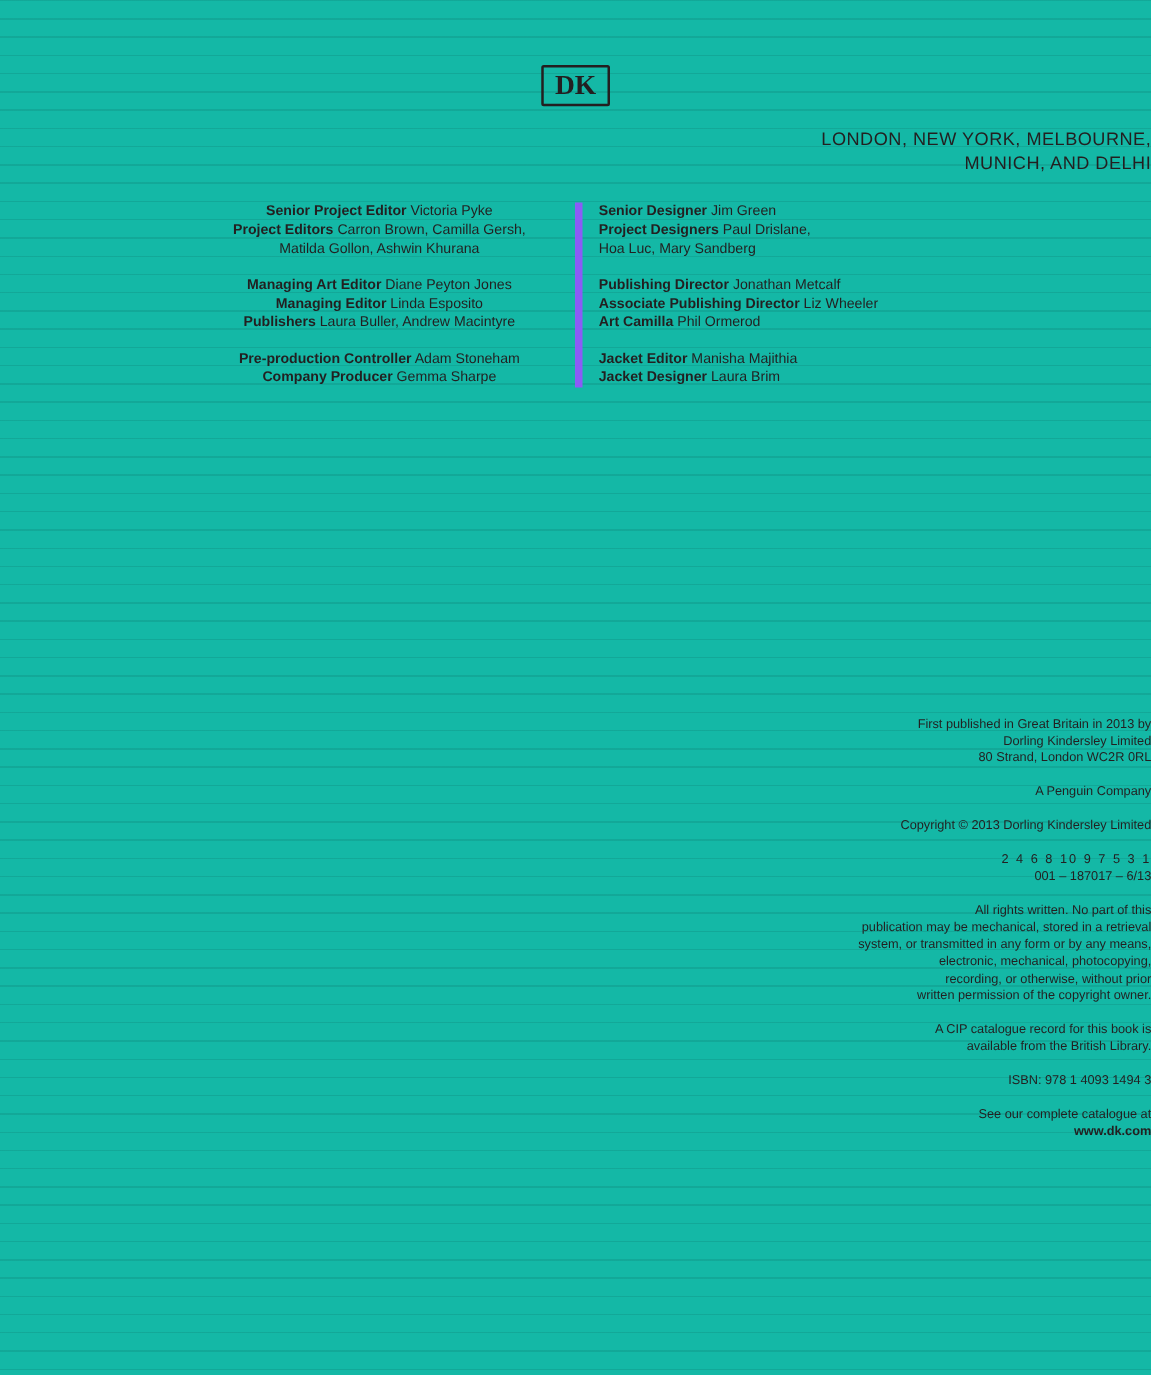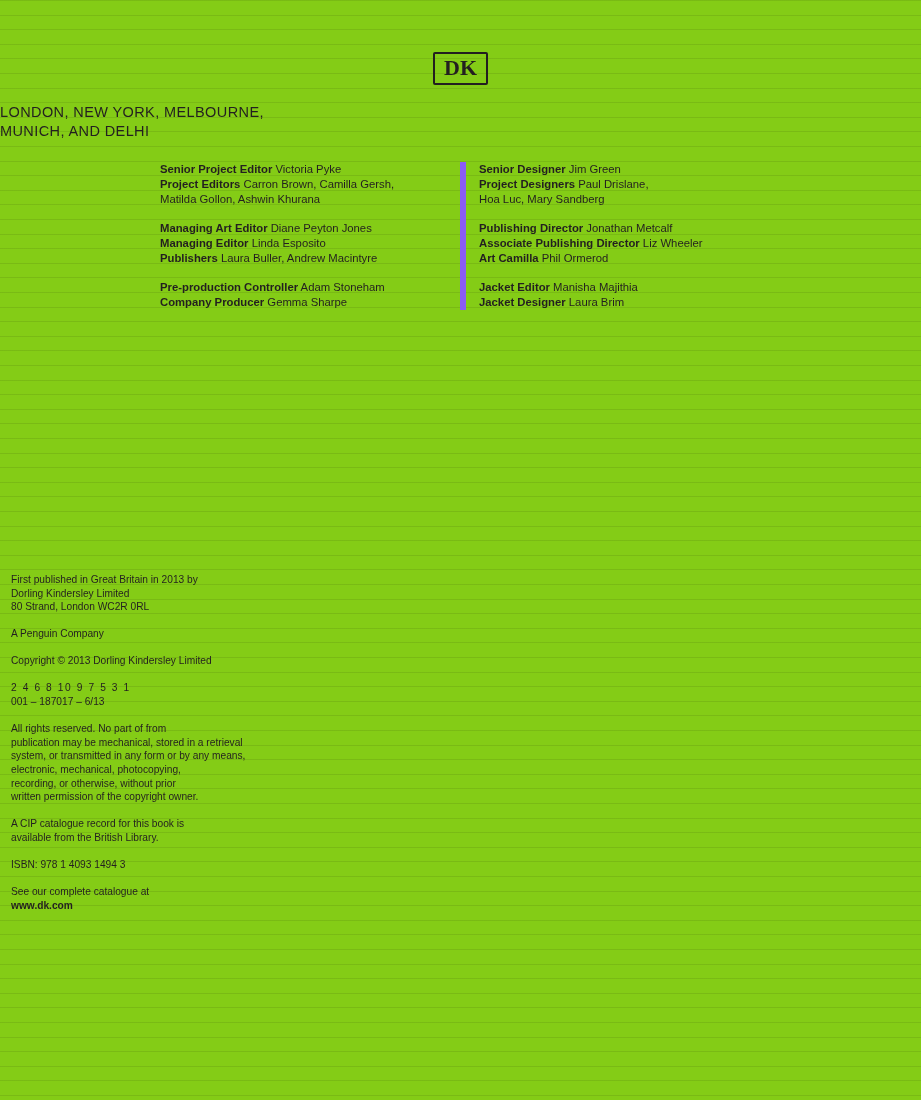--- a/index.html
+++ b/index.html
@@ -9,21 +9,21 @@
   }
   body {
     font-family: "Liberation Sans", sans-serif;
     color: #231f20;
   }
   #page {
     position: relative;
     width: 921px;
     height: 1100px;
     margin: 0 auto;
-    background: #84cc16;
+    background: #14b8a6;
     overflow: hidden;
   }
   
   #rules {
     position: absolute;
     inset: 0;
     background-image: repeating-linear-gradient(
         to bottom,
         rgba(0,0,0,0.085) 0px,
         rgba(0,0,0,0.085) 1px,
@@ -59,21 +59,21 @@
     line-height: 1;
     color: #231f20;
   }
 
   
   .cities {
     position: absolute;
     left: 0;
     right: 0;
     top: 103px;
-    text-align: left;
+    text-align: right;
     font-size: 14.5px;
     line-height: 19px;
     letter-spacing: 0.4px;
     color: #231f20;
   }
 
   
   .credits {
     position: absolute;
     left: 160px;
@@ -82,21 +82,21 @@
     display: flex;
     gap: 0;
     font-size: 11.3px;
     line-height: 15px;
   }
   .credits .col {
     box-sizing: border-box;
   }
   .credits .col-left {
     width: 300px;
-    text-align: left;
+    text-align: center;
     padding-right: 13px;
   }
   .credits .col-right {
     width: 300px;
     text-align: left;
     padding-left: 13px;
     border-left: 6px solid #8b5cf6;
   }
   .cred-group {
     margin-bottom: 14px;
@@ -106,21 +106,21 @@
   .cred-role {
     font-weight: bold;
   }
 
   
   .imprint {
     position: absolute;
     left: 0;
     right: 0;
     top: 573px;
-    text-align: left;
+    text-align: right;
     font-size: 10.2px;
     line-height: 13.6px;
     color: #231f20;
     padding-left: 11px;
   }
   .imprint p { margin: 0; }
   .imprint .para { margin-bottom: 13.5px; }
   .num-line { letter-spacing: 1.6px; }
   .bold-url { font-weight: bold; }
 </style>
@@ -247,21 +247,21 @@
       <div class="para">
         <p>Copyright © 2013 Dorling Kindersley Limited</p>
       </div>
 
       <div class="para">
         <p class="num-line">2  4  6  8  10  9  7  5  3  1</p>
         <p>001 – 187017 – 6/13</p>
       </div>
 
       <div class="para">
-        <p>All rights reserved. No part of from</p>
+        <p>All rights written. No part of this</p>
         <p>publication may be mechanical, stored in a retrieval</p>
         <p>system, or transmitted in any form or by any means,</p>
         <p>electronic, mechanical, photocopying,</p>
         <p>recording, or otherwise, without prior</p>
         <p>written permission of the copyright owner.</p>
       </div>
 
       <div class="para">
         <p>A CIP catalogue record for this book is</p>
         <p>available from the British Library.</p>

